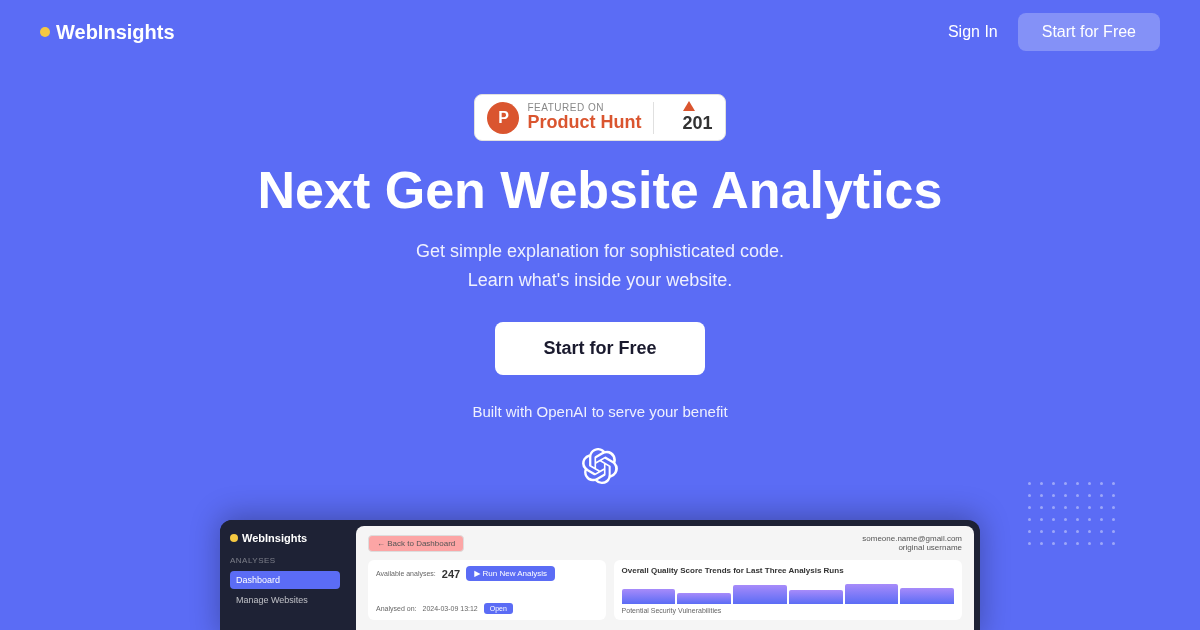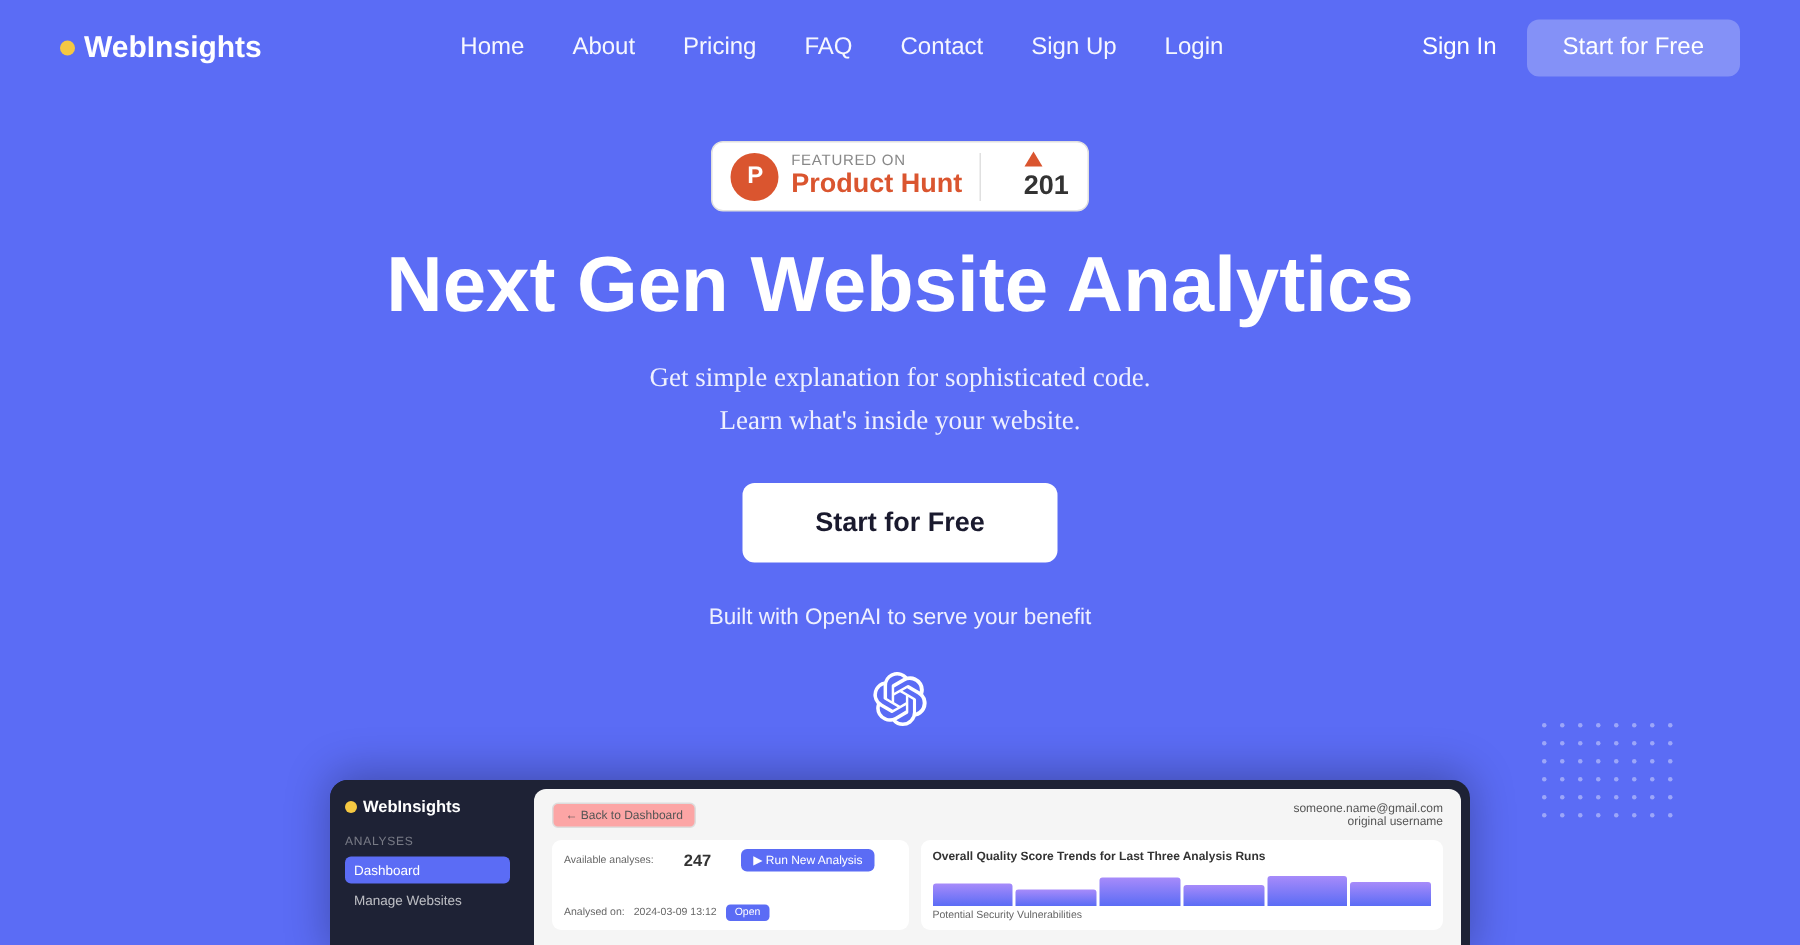--- a/index.html
+++ b/index.html
@@ -157,21 +157,20 @@
       color: white;
       line-height: 1.15;
       margin-bottom: 16px;
       max-width: 700px;
     }
     .hero-subtitle {
       font-size: 18px;
       color: rgba(255,255,255,0.9);
       line-height: 1.6;
       margin-bottom: 28px;
-      font-family: Liberation Serif, serif;
     }
 
     
     .cta-btn {
       background: white;
       color: #1a1a2e;
       border: none;
       padding: 16px 48px;
       border-radius: 8px;
       font-size: 18px;
@@ -325,21 +324,21 @@
       gap: 2px;
     }
     .dash-bar {
       flex: 1;
       background: linear-gradient(to top, #5b6cf5, #a78bfa);
       border-radius: 2px 2px 0 0;
     }
     .available-bar {
       display: flex;
       align-items: center;
-      gap: 20px;
+      gap: 6px;
       margin-bottom: 22px;
     }
     .avail-label { font-size: 7px; color: #666; }
     .avail-count { font-size: 11px; font-weight: 700; color: #333; }
     .run-btn {
       background: #5b6cf5;
       color: white;
       border: none;
       border-radius: 4px;
       padding: 3px 8px;
@@ -365,29 +364,20 @@
 <body>
 
 <nav>
   <a class="nav-logo" href="#">
     <div class="logo-dot"></div>
     <span class="logo-text">
       <span>Web</span><strong>Insights</strong>
     </span>
   </a>
 
-  <ul class="nav-links">
-    <li><a href="#">Home</a></li>
-    <li><a href="#">About</a></li>
-    <li><a href="#">Pricing</a></li>
-    <li><a href="#">FAQ</a></li>
-    <li><a href="#">Contact</a></li>
-    <li><a href="#">Sign Up</a></li>
-    <li><a href="#">Login</a></li>
-  </ul>
 
   <div class="nav-right">
     <a href="#" class="sign-in-link">Sign In</a>
     <button class="start-free-btn-nav">Start for Free</button>
   </div>
 </nav>
 
 <section class="hero">
 
   <div class="ph-badge">

